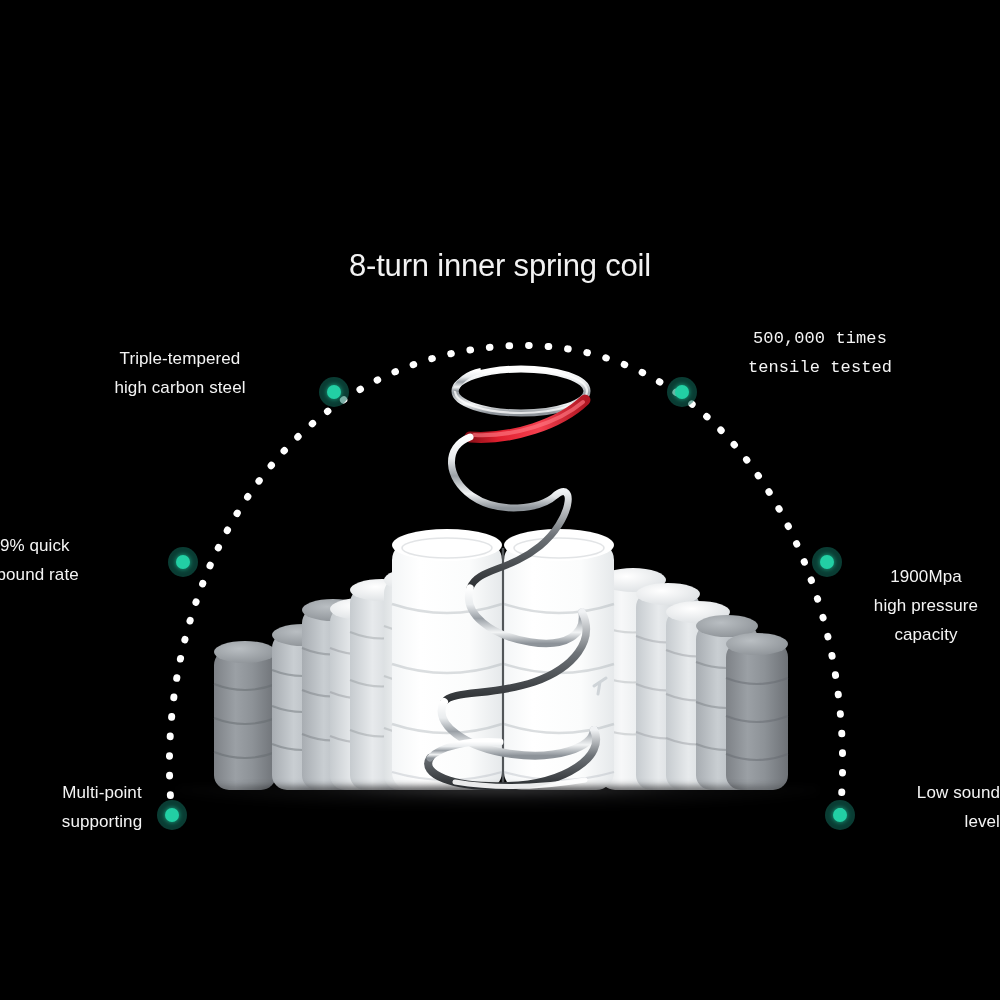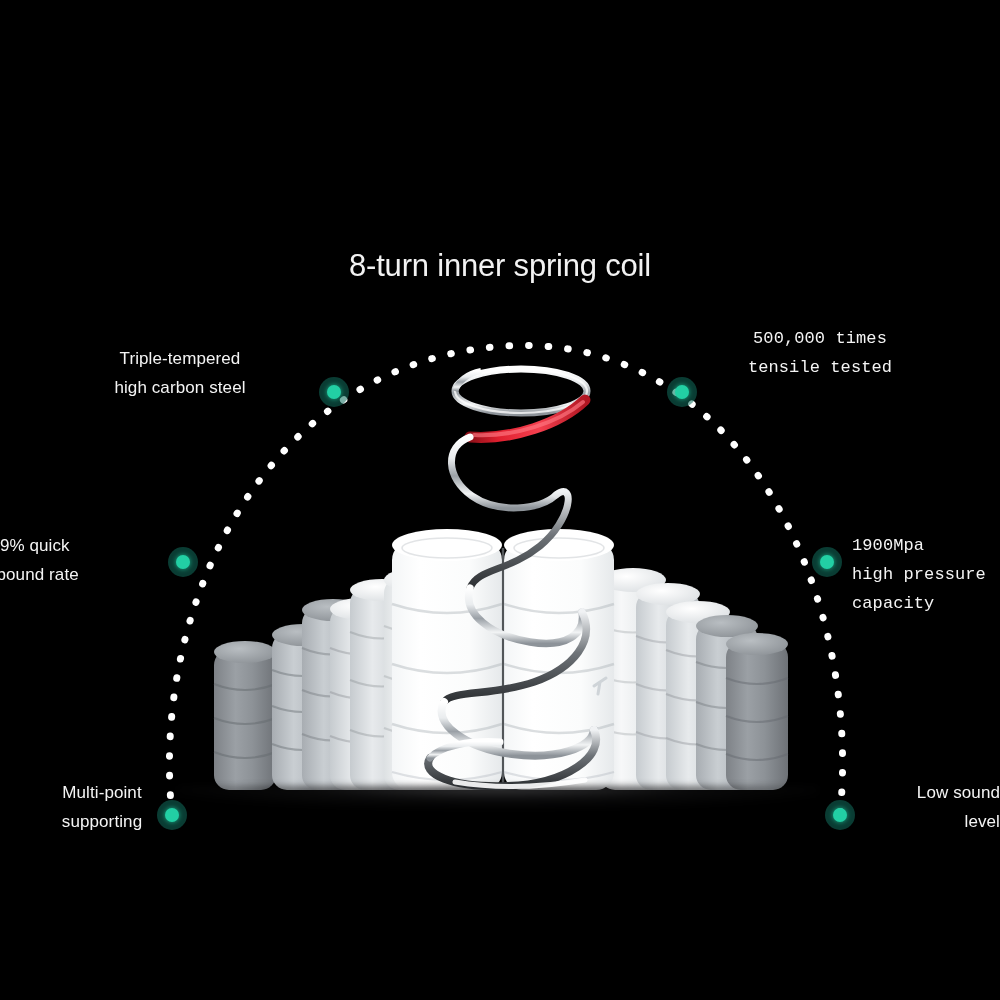--- a/index.html
+++ b/index.html
@@ -44,21 +44,21 @@
     white-space:pre-line;
     letter-spacing:0.1px;
   }
   .label.c { text-align:center; }
 
   #lbl-steel   { right:700px; top:344px; width:240px; text-align:center; }
   #lbl-rebound { right:880px; top:531px; width:180px; text-align:center; }
   #lbl-multi   { left:22px;  top:778px; width:160px; }
 
   #lbl-tensile { left:700px; top:324px; width:240px; text-align:center;font-family:Liberation Mono, monospace; }
-  #lbl-pressure{ left:852px; top:531px; width:148px; text-align:left;font-family:Liberation Mono, monospace; }
+  #lbl-pressure{ left:852px; top:562px; width:148px; text-align:center; }
   #lbl-sound   { left:862px; top:778px; width:138px; text-align:right; }
 
   
   .arc { position:absolute; left:0; top:0; width:1000px; height:1000px; }
 
   
   .node { position:absolute; width:30px; height:30px; margin:-15px 0 0 -15px; }
   .node .ring {
     position:absolute; inset:0; border-radius:50%;
     background:rgba(18,110,92,0.55);

